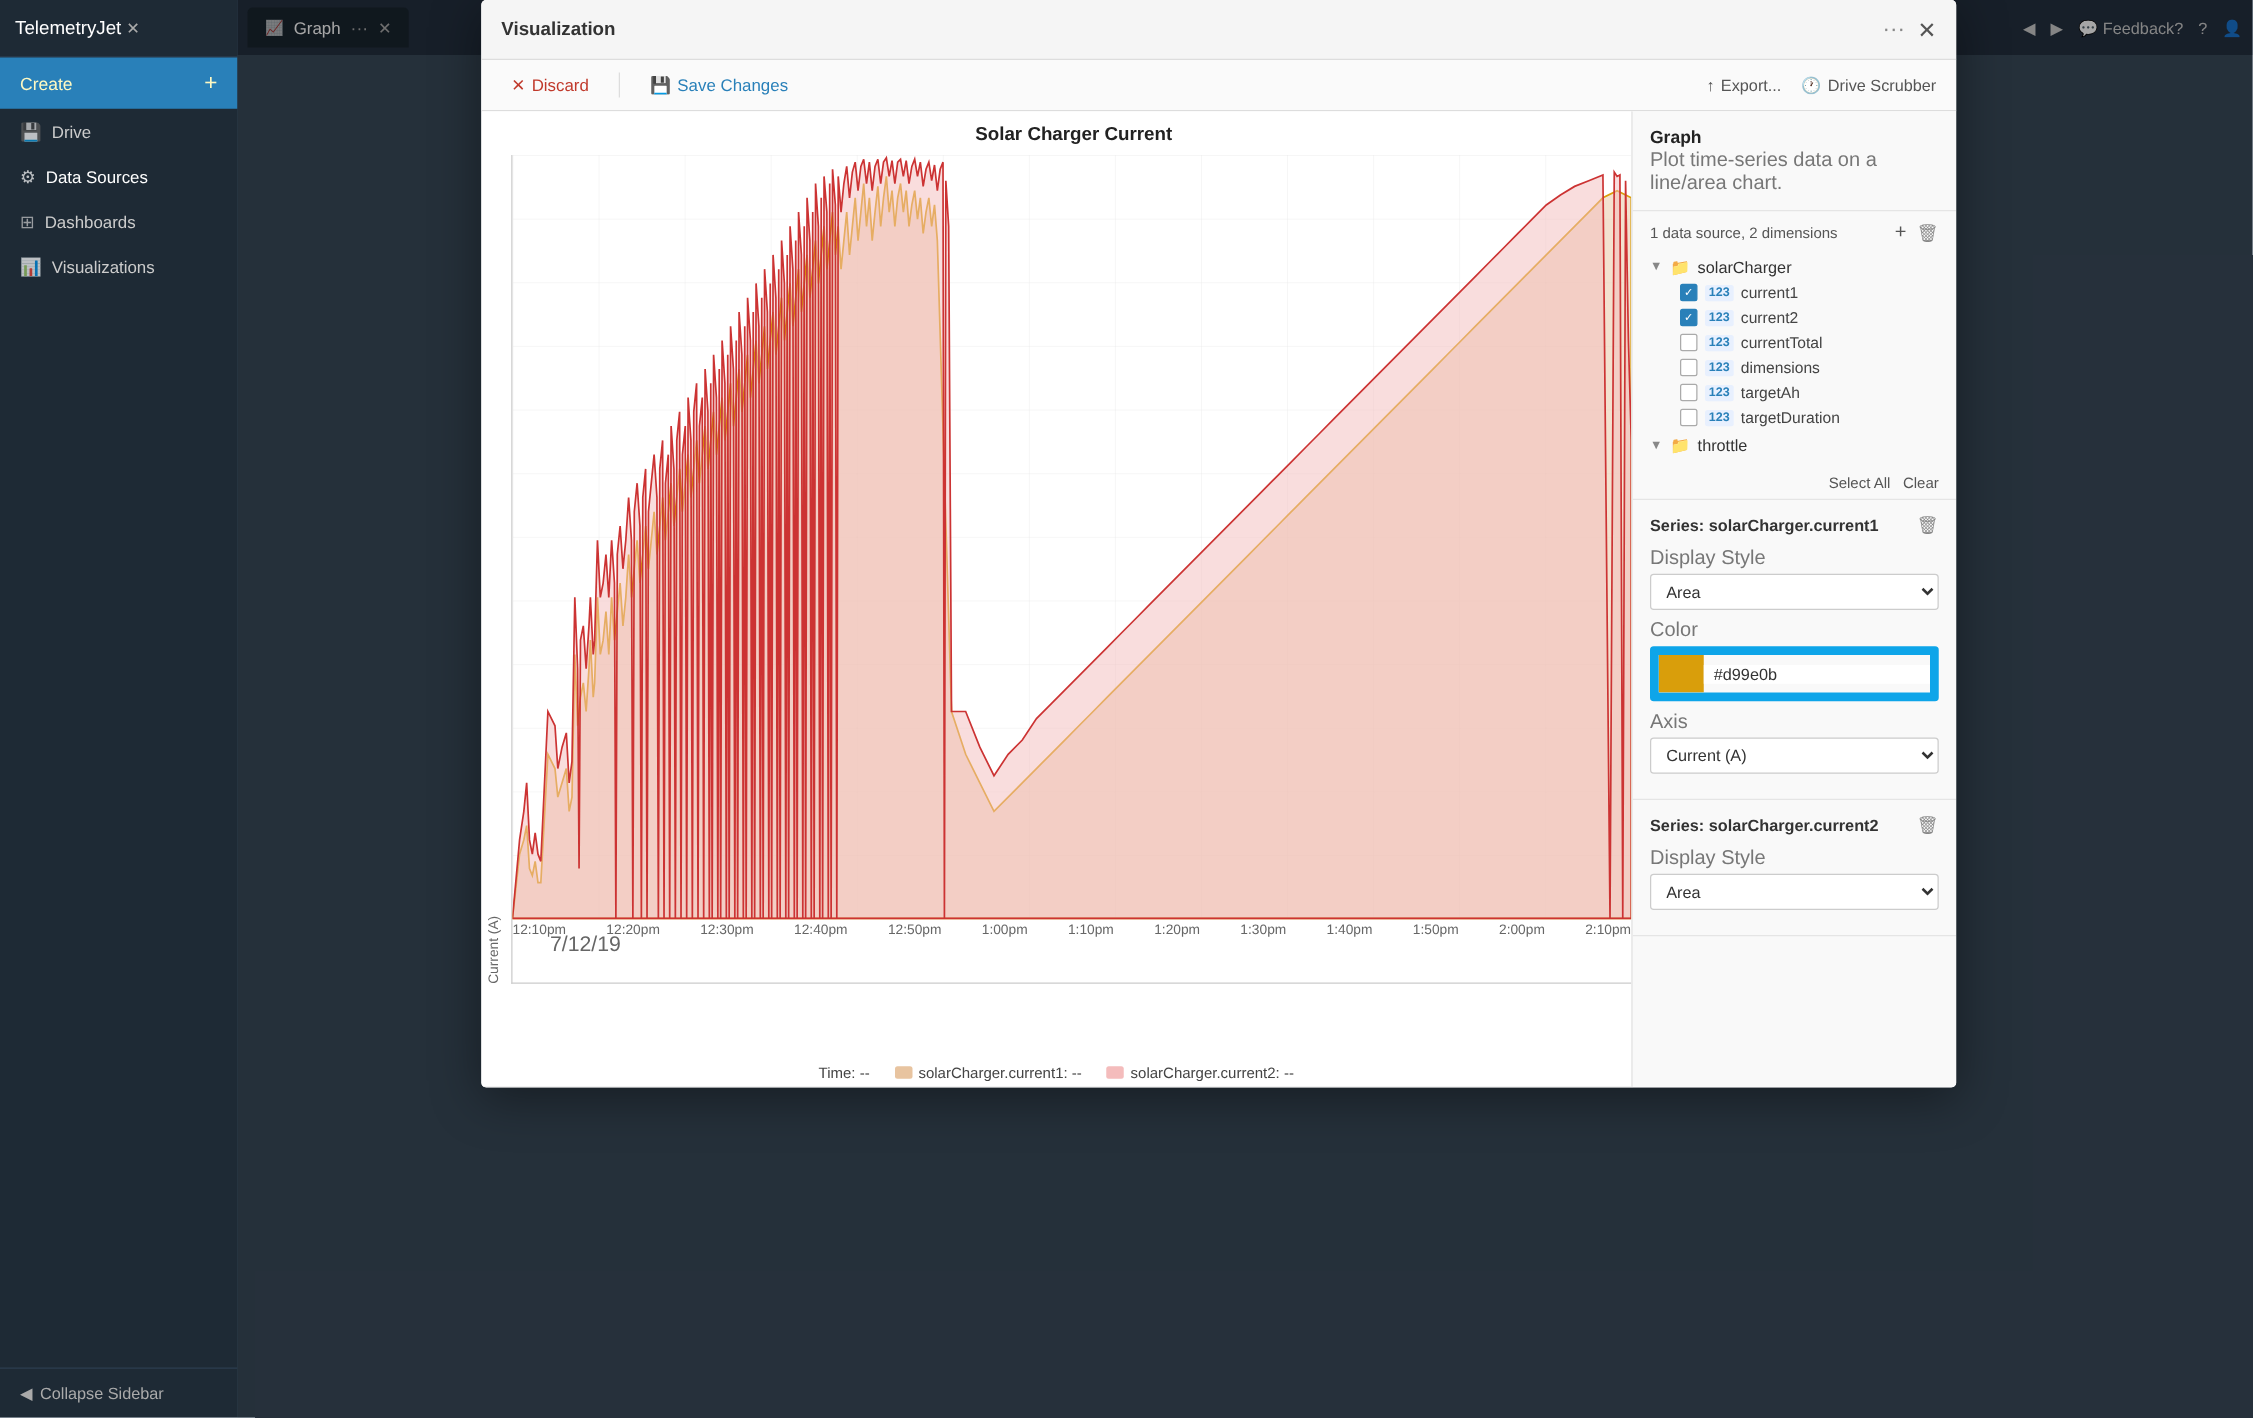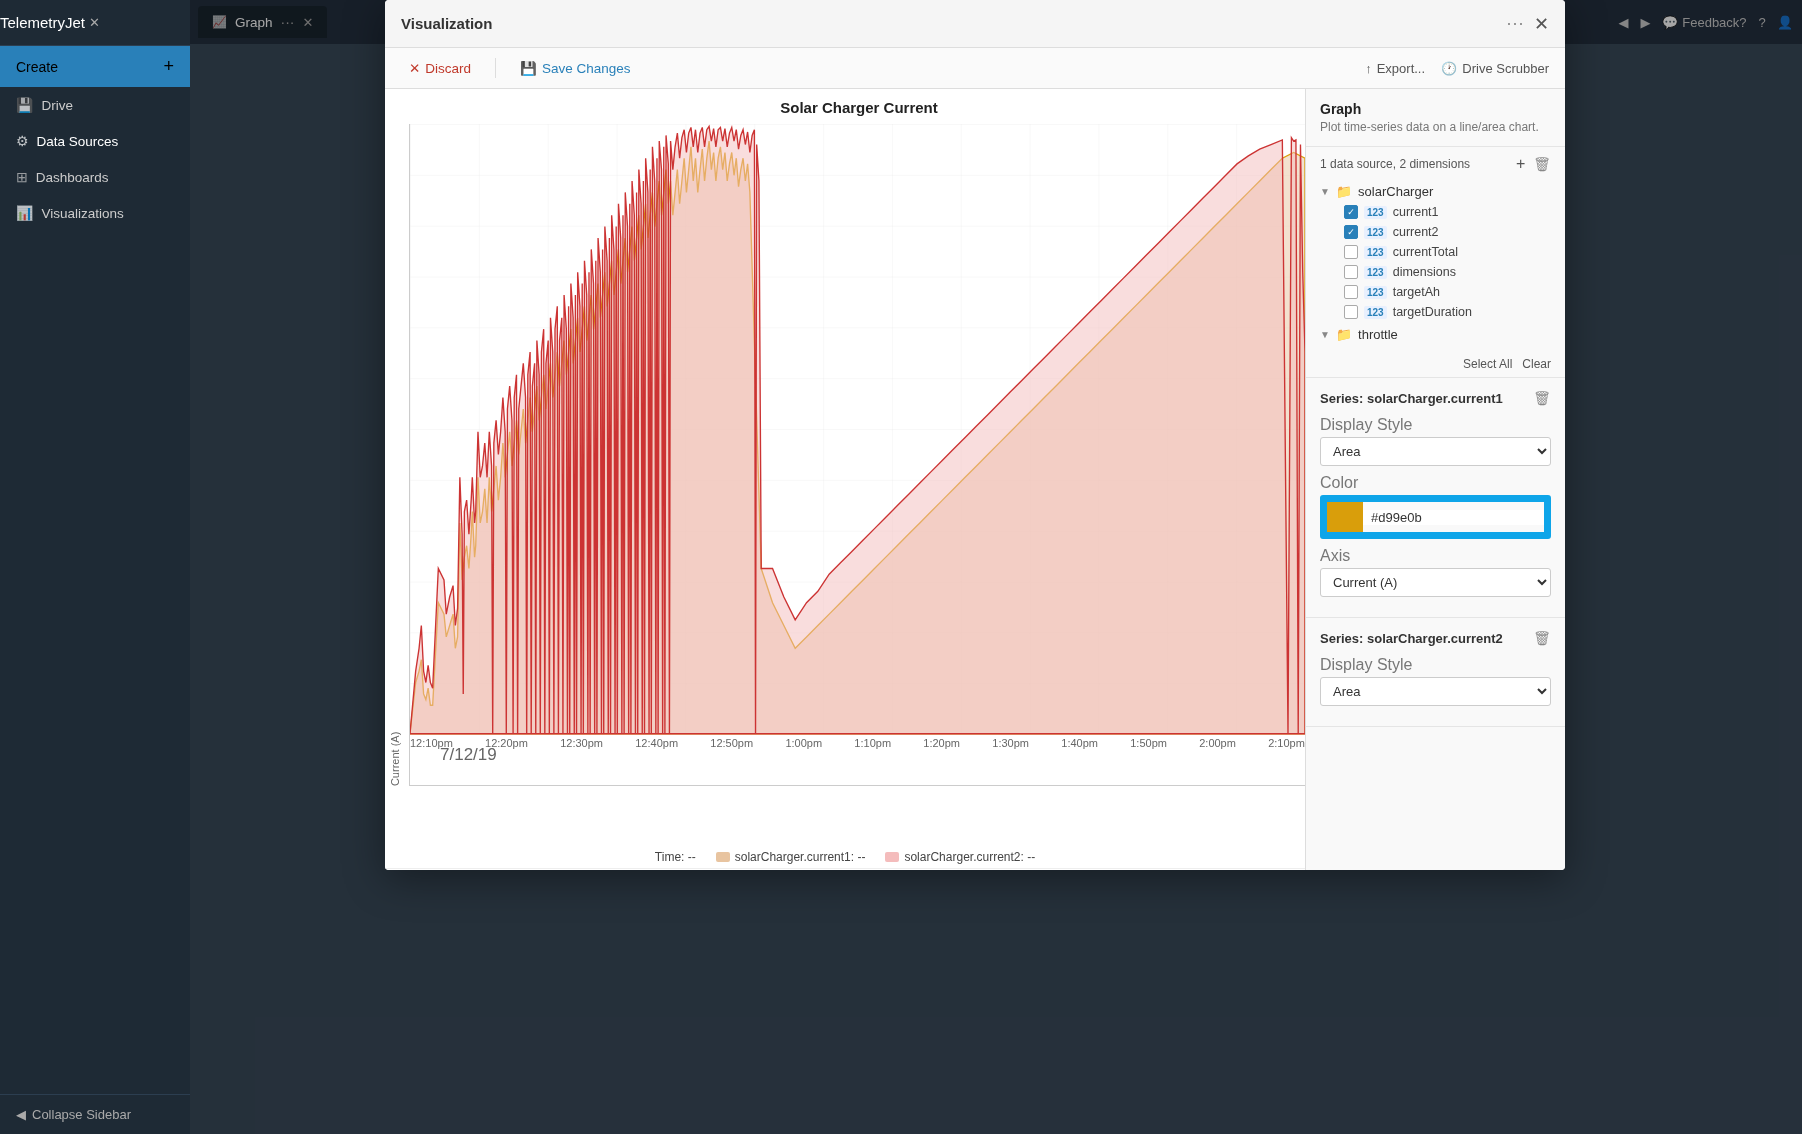--- a/index.html
+++ b/index.html
@@ -10,37 +10,37 @@
       width: 190px;
       background: #1e2a35;
       height: 100%;
       display: flex;
       flex-direction: column;
       flex-shrink: 0;
     }
     .sidebar-header {
       display: flex;
       align-items: center;
-      padding: 14px 0;
+      padding: 14px 12px;
       color: #fff;
       font-size: 15px;
       font-weight: 500;
       border-bottom: 1px solid #2c3e50;
     }
     .sidebar-header .logo-x {
       margin-left: 4px;
       color: #aaa;
       font-size: 13px;
     }
     .sidebar-create {
       display: flex;
       align-items: center;
       padding: 10px 16px;
       background: #2980b9;
-      color: #000000;
+      color: #fef9c3;
       font-size: 14px;
       font-weight: 500;
       cursor: pointer;
     }
     .sidebar-create .plus {
       margin-left: auto;
       font-size: 18px;
       font-weight: 300;
     }
     .sidebar-item {
@@ -276,21 +276,21 @@
       padding: 12px 14px;
       border-bottom: 1px solid #e5e5e5;
     }
     .panel-graph-title {
       font-size: 14px;
       font-weight: 700;
       color: #222;
       margin-bottom: 3px;
     }
     .panel-graph-desc {
-      font-size: 12px;
+      font-size: 16px;
       color: #777;
     }
     .panel-datasource-header {
       display: flex;
       align-items: center;
       justify-content: space-between;
       padding: 8px 14px 4px;
     }
     .panel-datasource-count {
       font-size: 12px;

